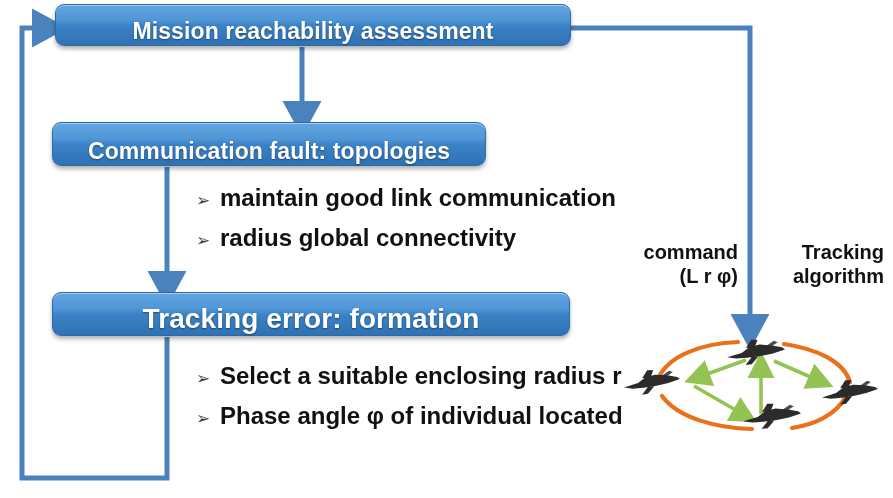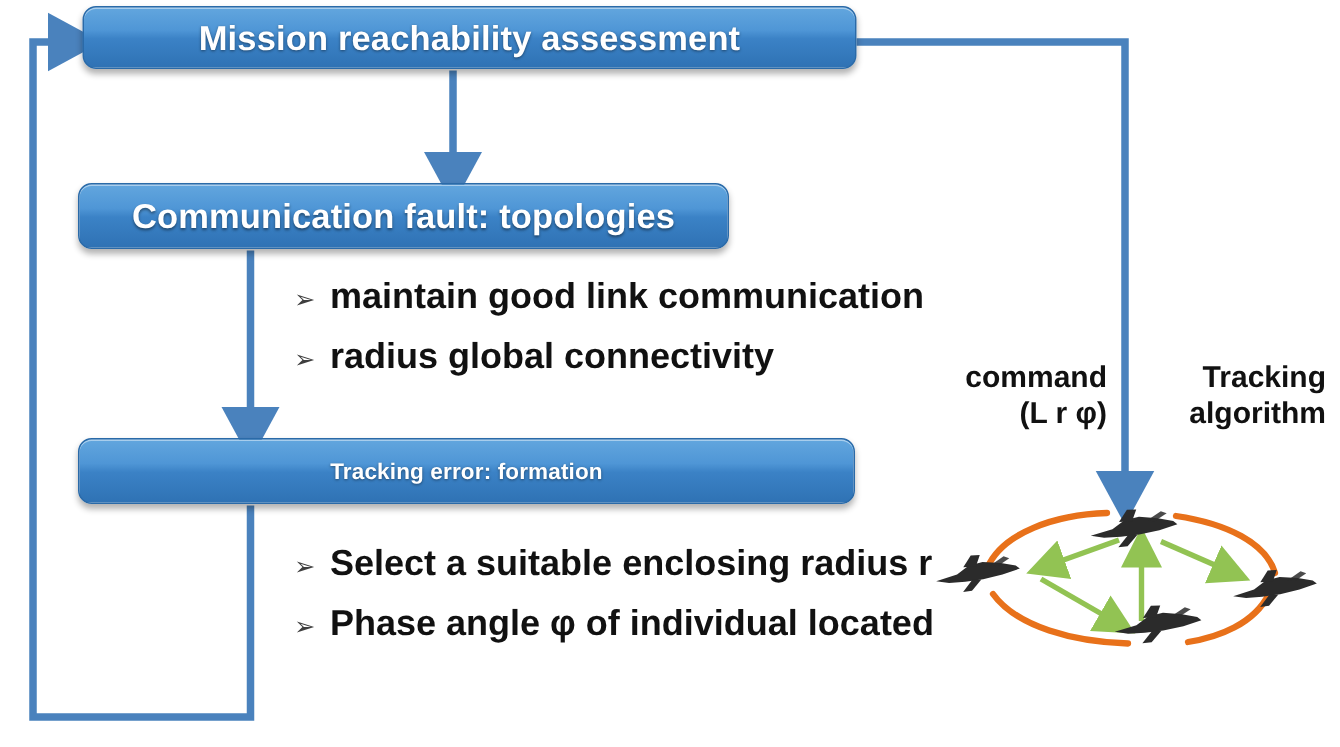--- a/index.html
+++ b/index.html
@@ -34,39 +34,39 @@
     border-radius: 9px;
     background: linear-gradient(to bottom,
         #62a6de 0%,
         #4f96d6 38%,
         #3b82c6 52%,
         #2f72b4 100%);
     border: 1px solid #2a6aa8;
     box-shadow: 0 3px 4px rgba(0,0,0,0.30),
                 inset 0 1px 0 rgba(255,255,255,0.45);
     display: flex;
-    align-items: center;
+    align-items: flex-end;
     justify-content: center;
     z-index: 5;
   }
   .proc-label {
     color: #ffffff;
     font-weight: bold;
     letter-spacing: 0.1px;
     text-shadow: 0 1px 2px rgba(0,0,0,0.45);
     white-space: nowrap;
   }
 
   #box-mission   { left: 55px;  top: 4px;   width: 516px; height: 42px; }
   #box-comm      { left: 52px;  top: 122px; width: 434px; height: 44px; }
   #box-tracking  { left: 52px;  top: 292px; width: 518px; height: 44px; }
 
   #box-mission  .proc-label { font-size: 23px; }
   #box-comm     .proc-label { font-size: 23px; }
-  #box-tracking .proc-label { font-size: 15px; }
+  #box-tracking .proc-label { font-size: 28px; }
 
   
   .bullet-group {
     position: absolute;
     z-index: 6;
   }
   #bullets-comm     { left: 196px; top: 184px; }
   #bullets-tracking { left: 196px; top: 362px; }
 
   .bullet-row {

